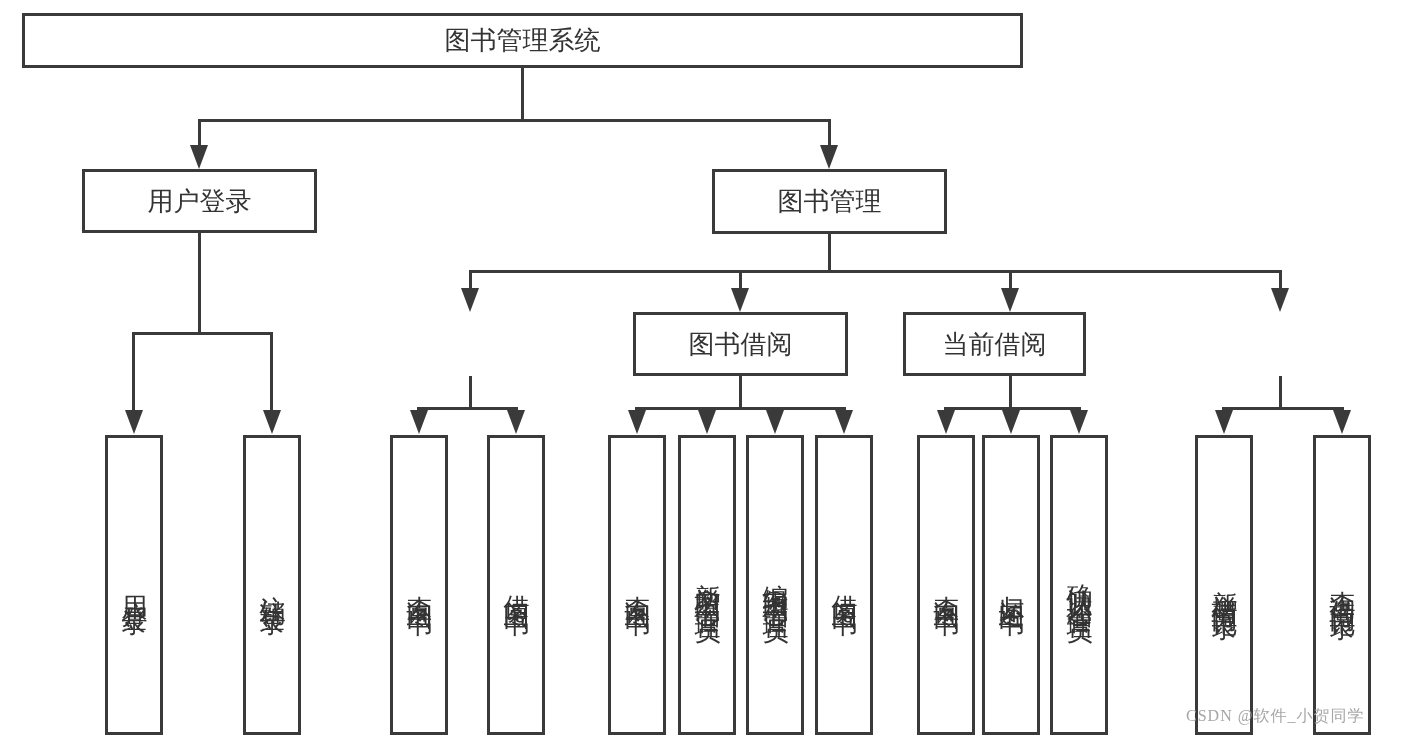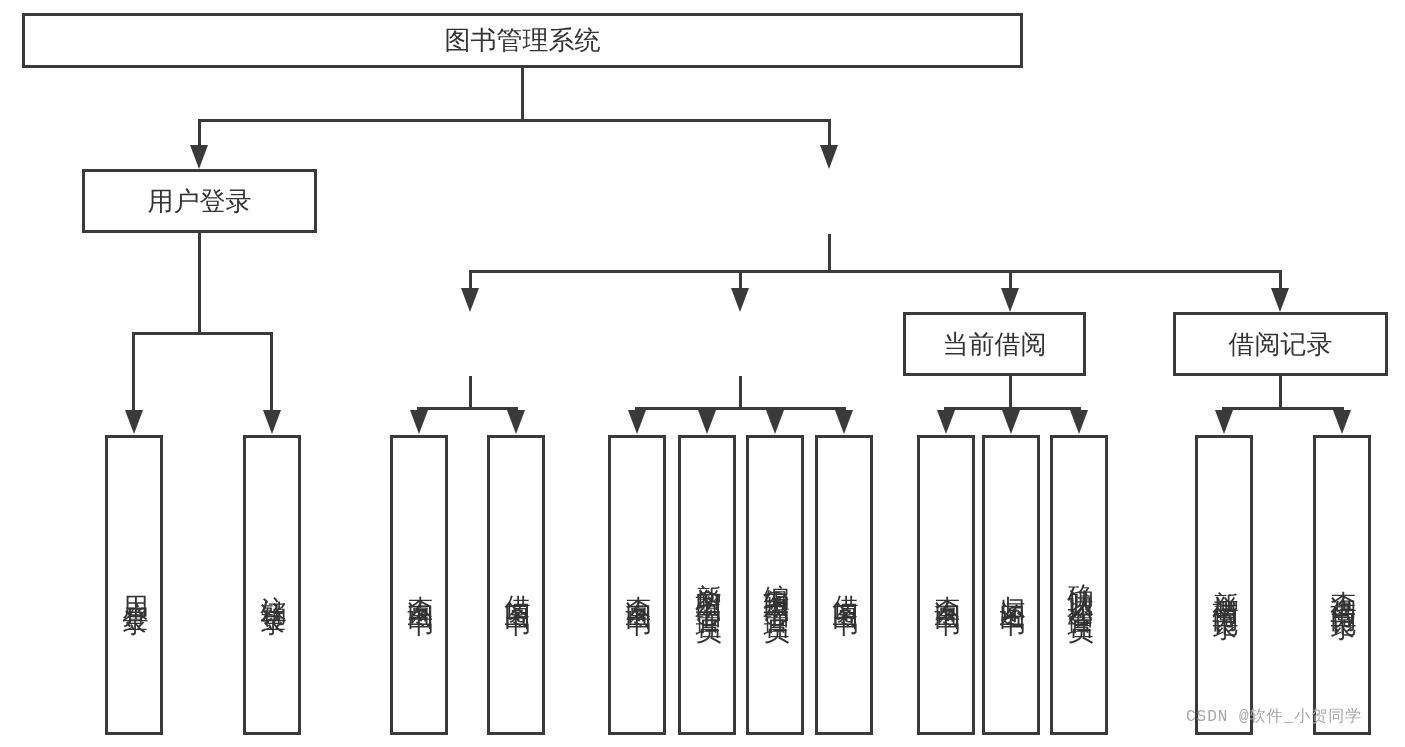--- a/index.html
+++ b/index.html
@@ -6,21 +6,21 @@
     --line:#3a3a3a;
     --text:#333333;
     --wm:#a6a6a6;
     --bg:#ffffff;
   }
   html,body{margin:0;padding:0;background:var(--bg);}
   .canvas{
     position:relative;
     width:1405px;height:747px;
     background:var(--bg);
-    font-family:Liberation Mono, monospace;
+    font-family:Liberation Serif, serif;
     overflow:hidden;
   }
   .node{
     position:absolute;
     box-sizing:border-box;
     border:3px solid var(--line);
     background:#fff;
     display:flex;align-items:center;justify-content:center;
     font-size:26px;color:var(--text);
     white-space:nowrap;
@@ -61,44 +61,47 @@
   <div class="v" style="left:521px;top:68px;height:54px"></div>
   <div class="h" style="left:198px;top:119px;width:633px"></div>
   <div class="v" style="left:198px;top:119px;height:28px"></div>
   <div class="arr" style="left:190px;top:145px"></div>
   <div class="v" style="left:828px;top:119px;height:28px"></div>
   <div class="arr" style="left:820px;top:145px"></div>
 
   <div class="node" style="left:82px;top:169px;width:235px;height:64px">
     <span>用户登录</span>
   </div>
+  <div class="node" style="left:712px;top:169px;width:235px;height:65px">
+    <span>图书管理</span>
+  </div>
 
   <div class="v" style="left:198px;top:233px;height:102px"></div>
   <div class="h" style="left:132px;top:332px;width:141px"></div>
   <div class="v" style="left:132px;top:332px;height:79px"></div>
   <div class="arr" style="left:125px;top:410px"></div>
   <div class="v" style="left:270px;top:332px;height:79px"></div>
   <div class="arr" style="left:263px;top:410px"></div>
 
   <div class="v" style="left:828px;top:234px;height:39px"></div>
   <div class="h" style="left:469px;top:270px;width:813px"></div>
   <div class="v" style="left:469px;top:270px;height:20px"></div>
   <div class="arr" style="left:461px;top:288px"></div>
   <div class="v" style="left:739px;top:270px;height:20px"></div>
   <div class="arr" style="left:731px;top:288px"></div>
   <div class="v" style="left:1009px;top:270px;height:20px"></div>
   <div class="arr" style="left:1001px;top:288px"></div>
   <div class="v" style="left:1279px;top:270px;height:20px"></div>
   <div class="arr" style="left:1271px;top:288px"></div>
 
+  <div class="node" style="left:633px;top:312px;width:215px;height:64px">
+    <span>图书借阅</span>
+  </div>
   <div class="node" style="left:903px;top:312px;width:183px;height:64px">
     <span>当前借阅</span>
-  </div>
-  <div class="node" style="left:1173px;top:312px;width:215px;height:64px">
-    <span>借阅记录</span>
   </div>
 
   <div class="v" style="left:469px;top:376px;height:34px"></div>
   <div class="h" style="left:417px;top:407px;width:101px"></div>
   <div class="arr" style="left:410px;top:410px"></div>
   <div class="arr" style="left:507px;top:410px"></div>
 
   <div class="v" style="left:739px;top:376px;height:34px"></div>
   <div class="h" style="left:635px;top:407px;width:211px"></div>
   <div class="arr" style="left:628px;top:410px"></div>

